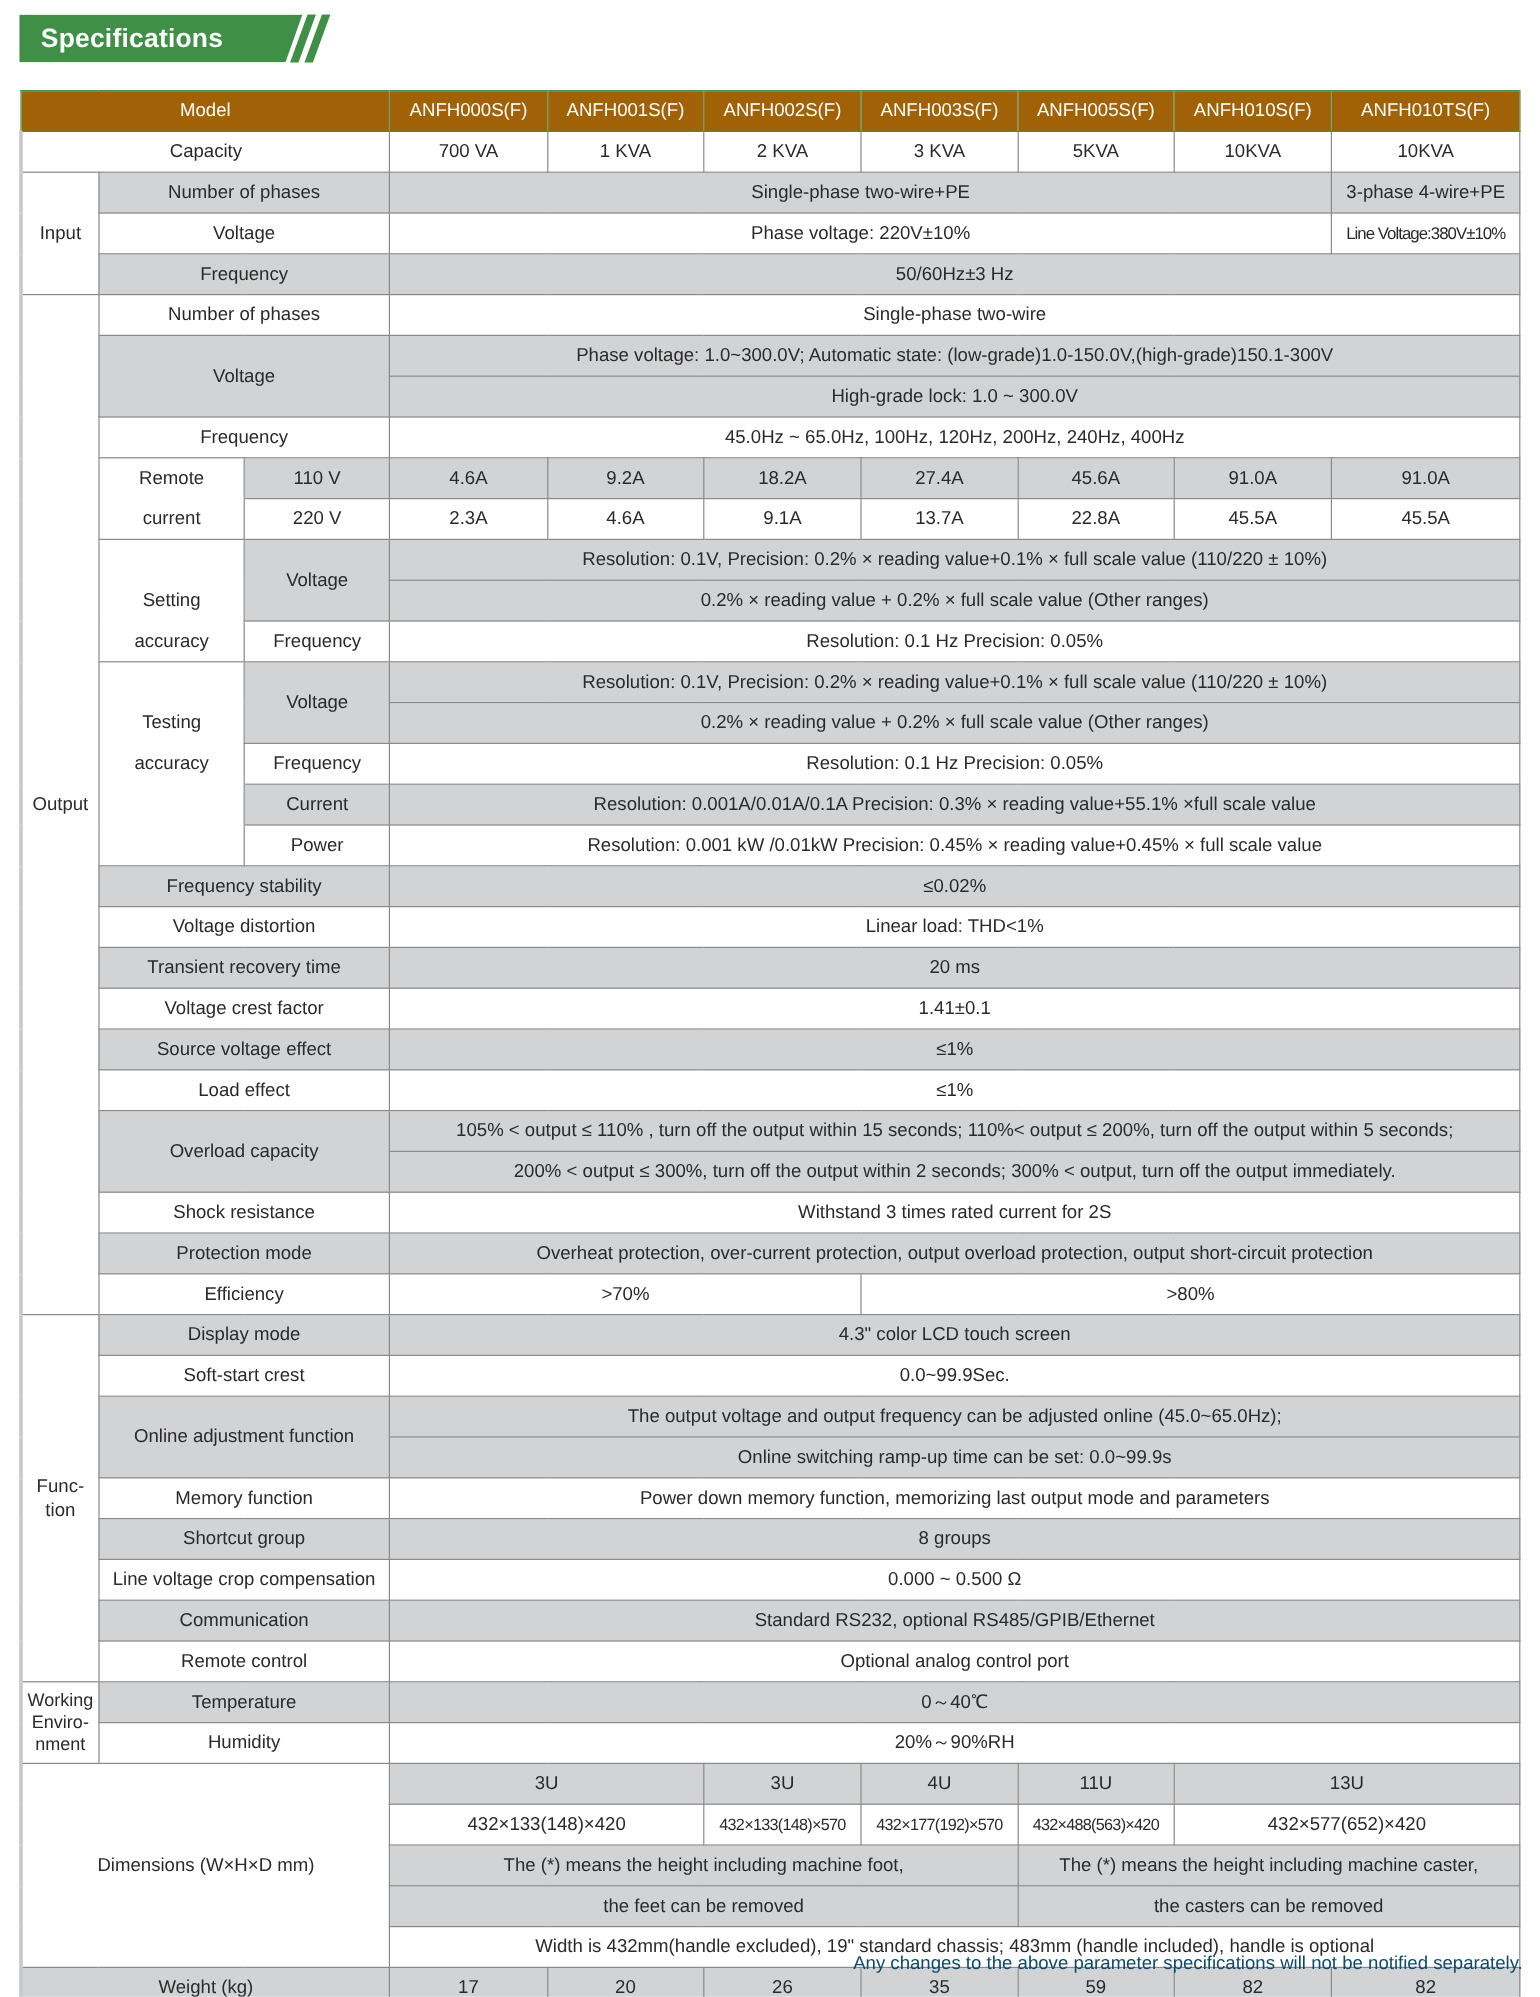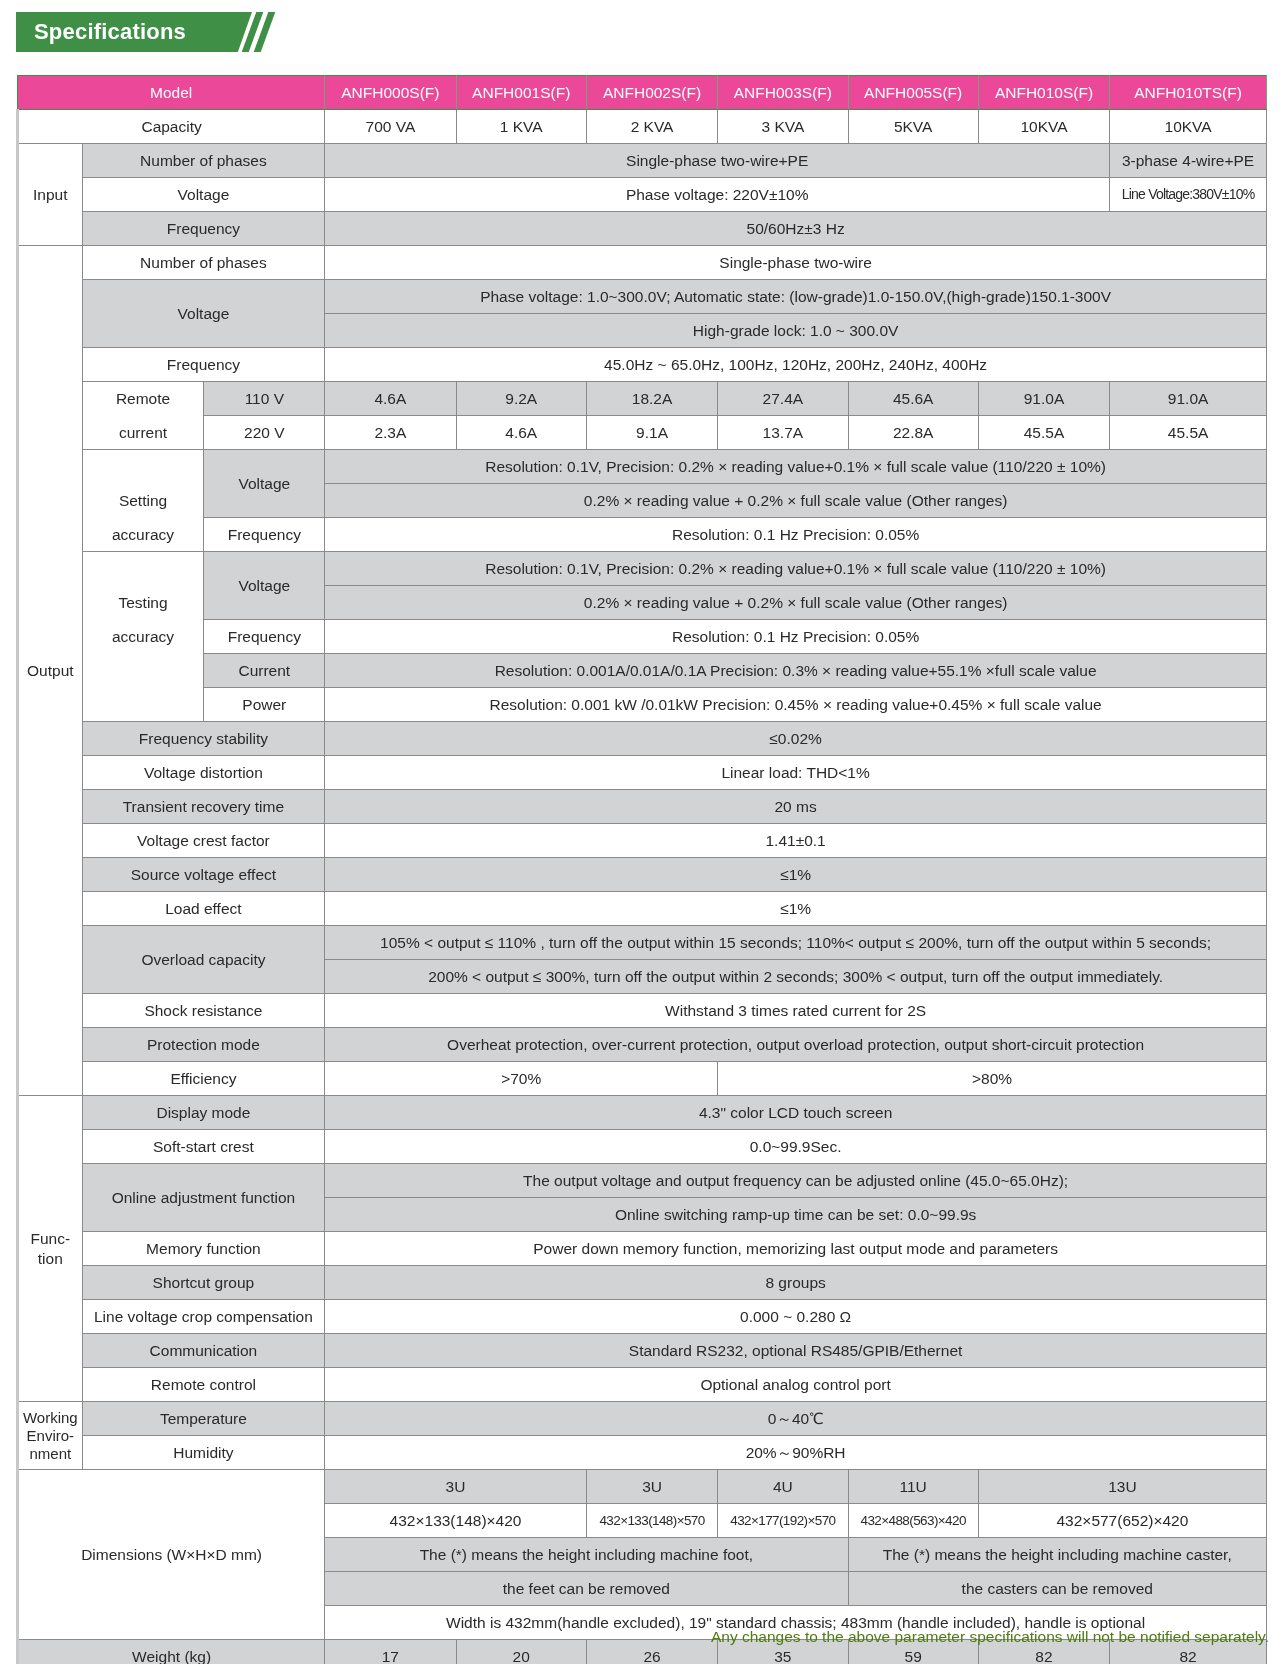--- a/index.html
+++ b/index.html
@@ -29,28 +29,28 @@
   }
   table.spec {
     position: absolute; left: 16px; top: 75px; width: 1251px;
     border-collapse: collapse; table-layout: fixed;
     font-size: 15.5px;
   }
   table.spec td, table.spec th {
     border: 1px solid #8a8a8a; text-align: center; vertical-align: middle;
     padding: 0 2px; height: 33px; line-height: 33px; font-weight: normal;
   }
-  table.spec tr.head th { background: #ec4899; color: #ffffff; border-color: #3f8f47; border-right: 1px solid #6aa972; }
+  table.spec tr.head th { background: #a16207; color: #ffffff; border-color: #3f8f47; border-right: 1px solid #6aa972; }
   .g { background: #d2d3d5; }
   .w { background: #ffffff; }
   .small { font-size: 13.5px; letter-spacing: -0.6px; }
   .narrow { font-size: 14px; letter-spacing: -0.8px; }
   .left-cat { line-height: 20px !important; }
   .foot-note {
-    position: absolute; right: 14px; top: 1628px; font-size: 15.5px; color: #4d7c0f;
+    position: absolute; right: 14px; top: 1628px; font-size: 15.5px; color: #0c4a6e;
   }
   td.leftmost { border-left: 3px solid #c8c8c8 !important; margin-left: 48px; }
 </style>
 </head>
 <body>
 
 <div class="title-bar">
   <div class="bg"></div>
   <div class="slash">
     <span style="left:3px;"></span>
@@ -258,21 +258,21 @@
   <tr>
     <td colspan="2" class="w">Memory function</td>
     <td colspan="7" class="w">Power down memory function, memorizing last output mode and parameters</td>
   </tr>
   <tr>
     <td colspan="2" class="g">Shortcut group</td>
     <td colspan="7" class="g">8 groups</td>
   </tr>
   <tr>
     <td colspan="2" class="w">Line voltage crop compensation</td>
-    <td colspan="7" class="w">0.000 ~ 0.280 Ω</td>
+    <td colspan="7" class="w">0.000 ~ 0.500 Ω</td>
   </tr>
   <tr>
     <td colspan="2" class="g">Communication</td>
     <td colspan="7" class="g">Standard RS232, optional RS485/GPIB/Ethernet</td>
   </tr>
   <tr>
     <td colspan="2" class="w">Remote control</td>
     <td colspan="7" class="w">Optional analog control port</td>
   </tr>
 

